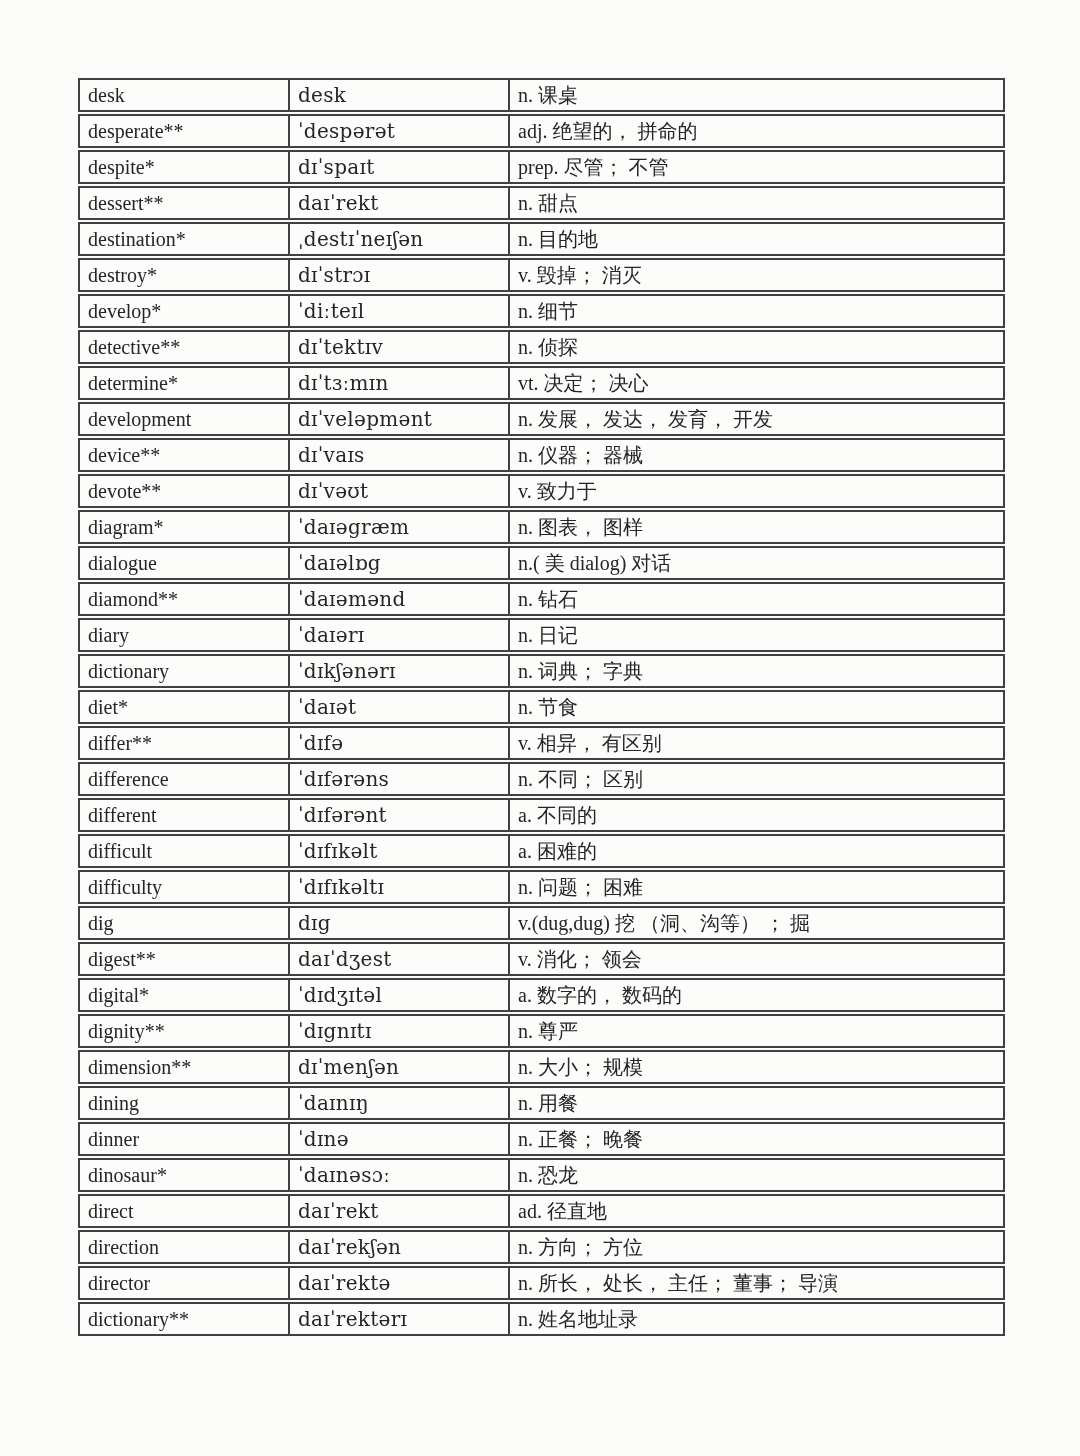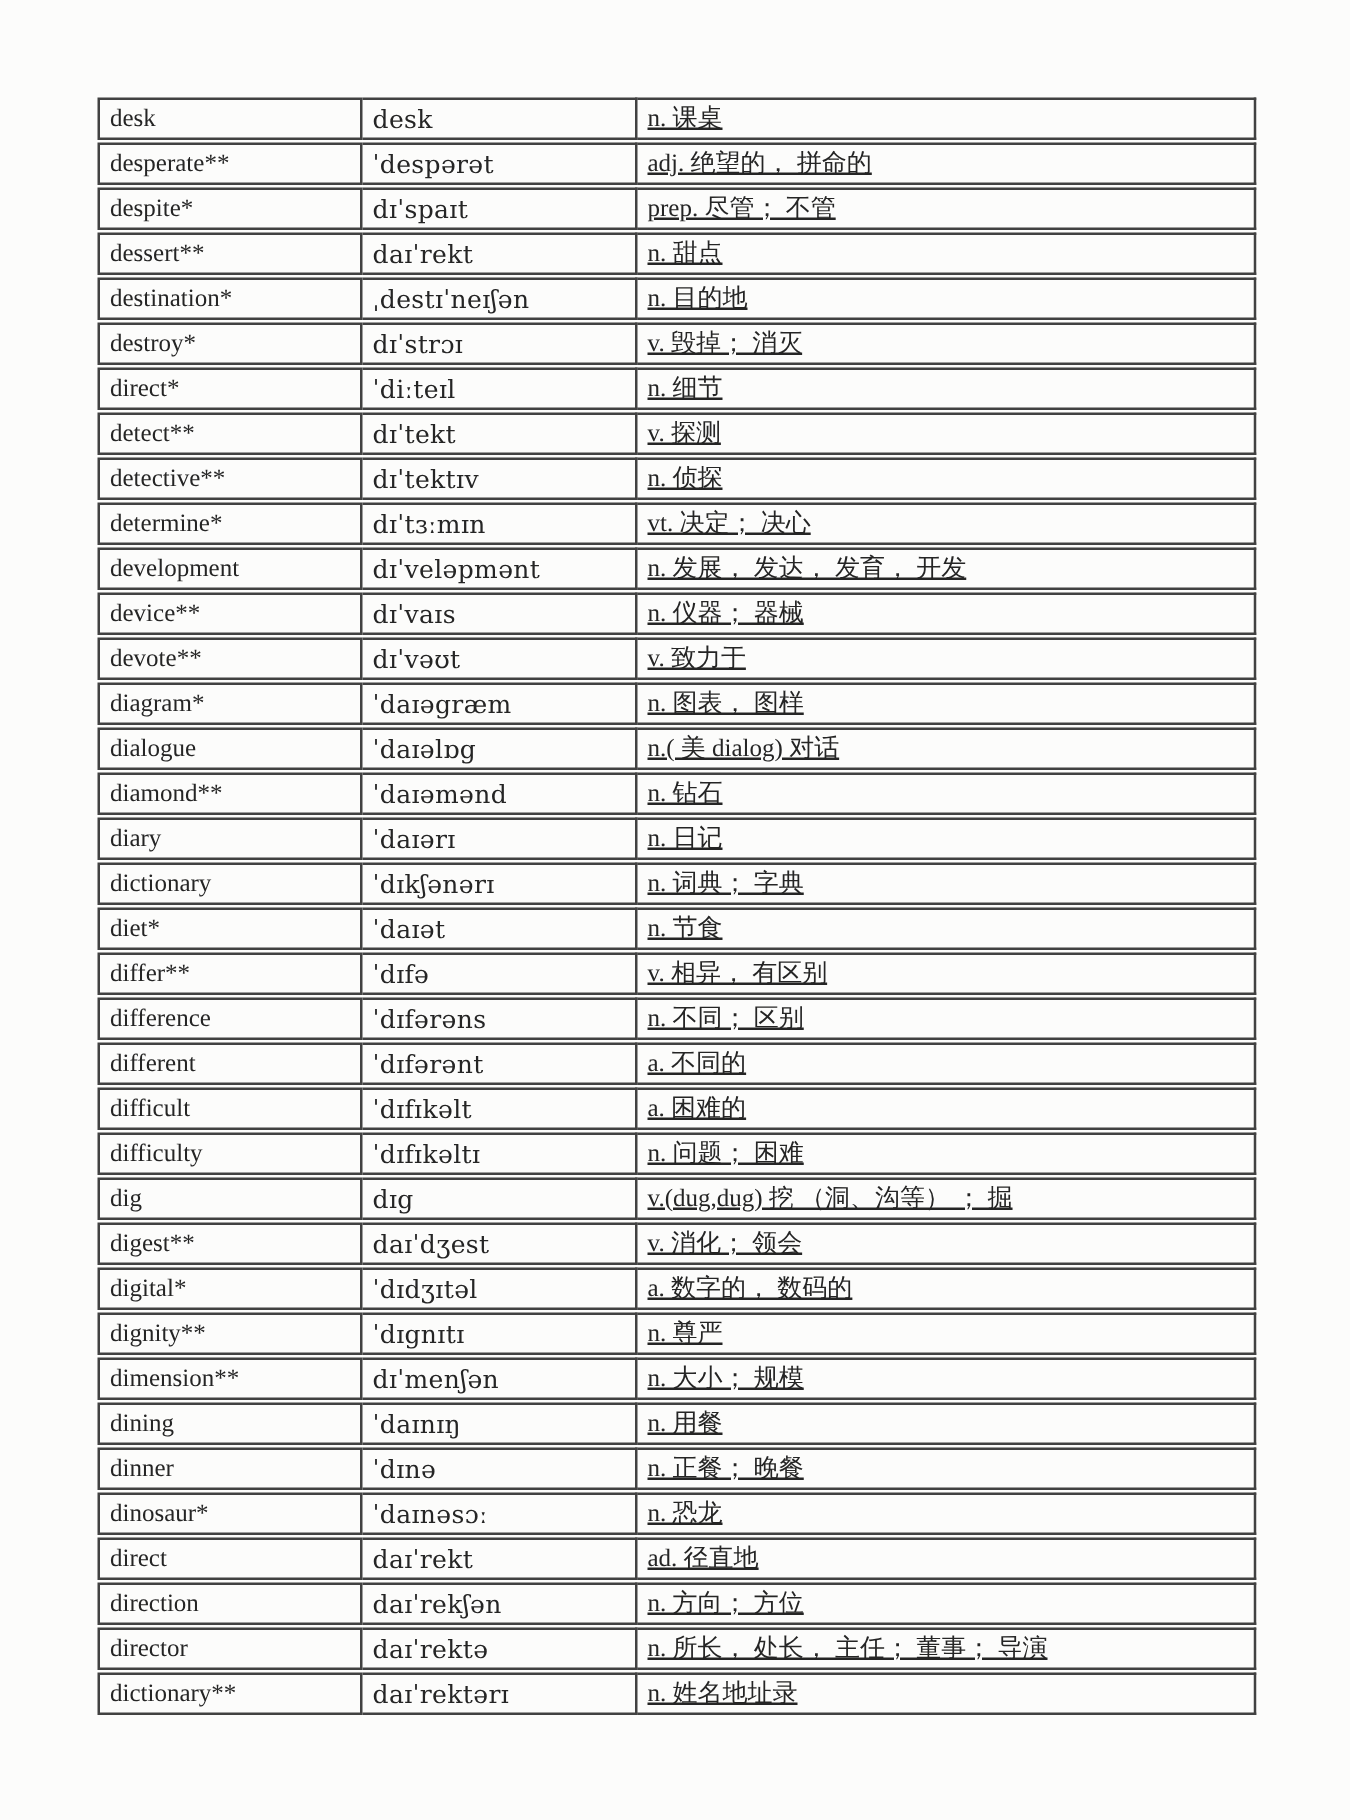--- a/index.html
+++ b/index.html
@@ -41,21 +41,20 @@
     white-space:nowrap;
     overflow:hidden;
   }
   td + td{border-left:none;}
   td.col-phonetic{
     font-family:"DejaVu Serif","Liberation Serif",serif;
     letter-spacing:0.3px;
   }
   td.col-meaning{
     font-size:20px;
-    text-decoration:underline;
   }
 </style>
 </head>
 <body>
 
 <div class="page">
   <table class="vocab">
     <colgroup>
       <col class="c-word">
       <col class="c-phon">
@@ -92,30 +91,25 @@
     <td class="col-meaning">n. 目的地</td>
   </tr>
 
   <tr>
     <td class="col-word">destroy*</td>
     <td class="col-phonetic">dɪˈstrɔɪ</td>
     <td class="col-meaning">v. 毁掉； 消灭</td>
   </tr>
 
   <tr>
-    <td class="col-word">direct*</td>
+    <td class="col-word">develop*</td>
     <td class="col-phonetic">ˈdiːteɪl</td>
     <td class="col-meaning">n. 细节</td>
   </tr>
 
-  <tr>
-    <td class="col-word">detect**</td>
-    <td class="col-phonetic">dɪˈtekt</td>
-    <td class="col-meaning">v. 探测</td>
-  </tr>
 
   <tr>
     <td class="col-word">detective**</td>
     <td class="col-phonetic">dɪˈtektɪv</td>
     <td class="col-meaning">n. 侦探</td>
   </tr>
 
   <tr>
     <td class="col-word">determine*</td>
     <td class="col-phonetic">dɪˈtɜːmɪn</td>

